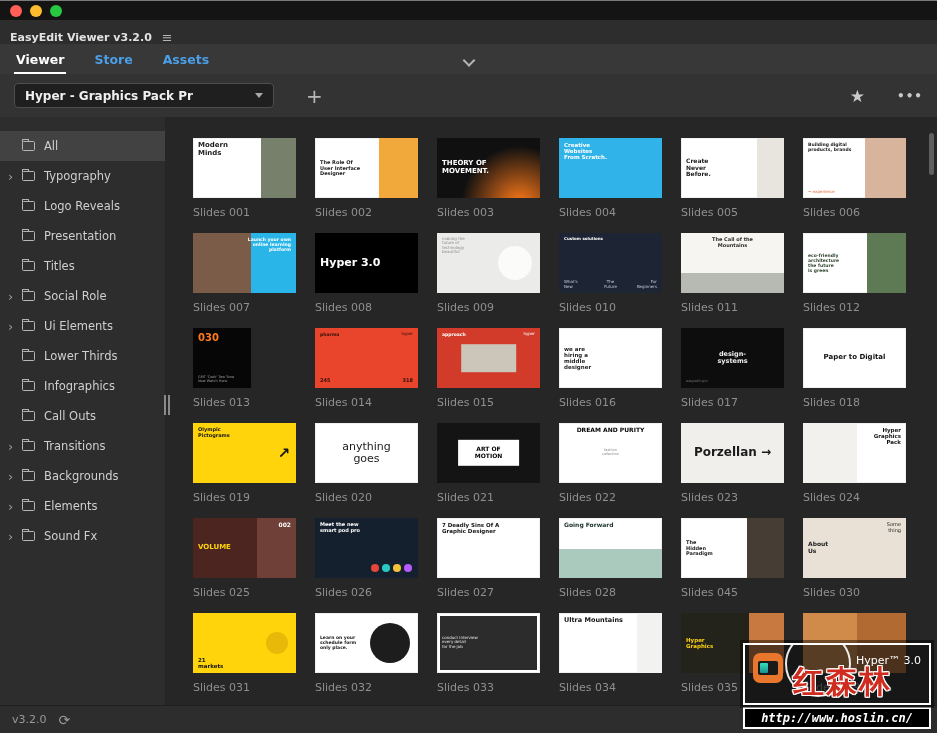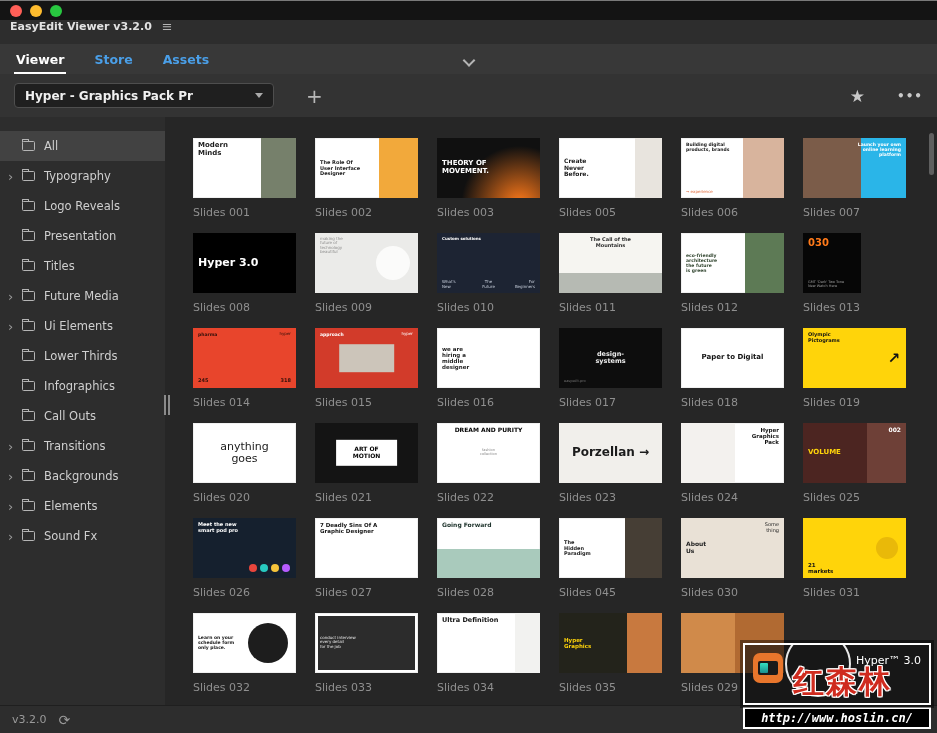--- a/index.html
+++ b/index.html
@@ -6,21 +6,21 @@
   body { background:#111; font-family:"DejaVu Sans","Liberation Sans",sans-serif; }
   .window { width:937px; height:733px; position:relative; overflow:hidden;
             background:#262626; display:flex; flex-direction:column; }
 
   
   .titlebar { height:20px; background:#141414; border-top:1px solid #7a7a7a;
               display:flex; align-items:center; padding-left:10px; gap:8px; flex-shrink:0; }
   .light { width:12px; height:12px; border-radius:50%; display:inline-block; }
 
   
-  .appheader { height:24px; background:#2d2d2d; display:flex; align-items:flex-start;
+  .appheader { height:24px; background:#2d2d2d; display:flex; align-items:flex-end;
                padding-left:10px; gap:10px; flex-shrink:0; }
   .app-title { font-size:11px; font-weight:bold; color:#e2e2e2; }
   .hamburger { color:#b5b5b5; font-size:13px; line-height:1; }
 
   
   .tabbar { height:30px; background:#383838; display:flex; align-items:center;
             padding-left:14px; gap:26px; position:relative; flex-shrink:0; }
   .tab { font-size:12.5px; font-weight:bold; color:#ffffff; position:relative;
          padding:7px 2px; cursor:default; }
   .tab.active::after { content:""; position:absolute; left:0; right:0; bottom:0;
@@ -179,21 +179,21 @@
           <span class="folder"></span>
           <span class="side-label">Presentation</span>
         </div>
         <div class="side-item">
           <span class="folder"></span>
           <span class="side-label">Titles</span>
         </div>
         <div class="side-item">
           <span class="side-chev">›</span>
           <span class="folder"></span>
-          <span class="side-label">Future Media</span>
+          <span class="side-label">Social Role</span>
         </div>
         <div class="side-item">
           <span class="side-chev">›</span>
           <span class="folder"></span>
           <span class="side-label">Ui Elements</span>
         </div>
         <div class="side-item">
           <span class="folder"></span>
           <span class="side-label">Lower Thirds</span>
         </div>
@@ -246,20 +246,28 @@
             </div>
             <div class="slide-label">Slides 002</div>
           </div>
           <div class="cell">
             <div class="thumb" style="background: rgb(16, 16, 16);">
               <div class="acc-glow" style="background: radial-gradient(circle at 80% 110%, rgb(255, 122, 26) 0%, transparent 55%);"></div>
               <div class="txt pos-cl" style="color: rgb(255, 255, 255); font-size: 7px; font-weight: 700;">THEORY OF
 MOVEMENT.</div>
             </div>
             <div class="slide-label">Slides 003</div>
+          </div>
+          <div class="cell">
+            <div class="thumb" style="background: rgb(47, 179, 232);">
+              <div class="txt pos-tl" style="color: rgb(255, 255, 255); font-size: 5.5px; font-weight: 600;">Creative
+Websites
+From Scratch.</div>
+            </div>
+            <div class="slide-label">Slides 004</div>
           </div>
           <div class="cell">
             <div class="thumb bordered" style="background: rgb(255, 255, 255);">
               <div class="acc-right" style="width: 26%; background: rgb(232, 228, 222);"></div>
               <div class="txt pos-cl" style="color: rgb(30, 30, 30); font-size: 6px; font-weight: 700;">Create
 Never
 Before.</div>
             </div>
             <div class="slide-label">Slides 005</div>
           </div>
@@ -497,21 +505,21 @@
               <div class="acc-inset" style="background: rgb(44, 44, 44);"></div>
               <div class="txt pos-cl" style="color: rgb(232, 232, 232); font-size: 4px; font-weight: 400;">conduct  interview
 every  detail
 for the  job</div>
             </div>
             <div class="slide-label">Slides 033</div>
           </div>
           <div class="cell">
             <div class="thumb bordered" style="background: rgb(255, 255, 255);">
               <div class="acc-right" style="width: 24%; background: rgb(242, 242, 240);"></div>
-              <div class="txt pos-tl" style="color: rgb(17, 17, 17); font-size: 6.5px; font-weight: 700;">Ultra Definition</div>
+              <div class="txt pos-tl" style="color: rgb(17, 17, 17); font-size: 6.5px; font-weight: 700;">Ultra Mountains</div>
             </div>
             <div class="slide-label">Slides 034</div>
           </div>
           <div class="cell">
             <div class="thumb" style="background: rgb(35, 35, 27);">
               <div class="acc-right" style="width: 34%; background: rgb(200, 121, 63);"></div>
               <div class="txt pos-cl" style="color: rgb(255, 212, 10); font-size: 5.5px; font-weight: 700;">Hyper
 Graphics</div>
             </div>
             <div class="slide-label">Slides 035</div>

